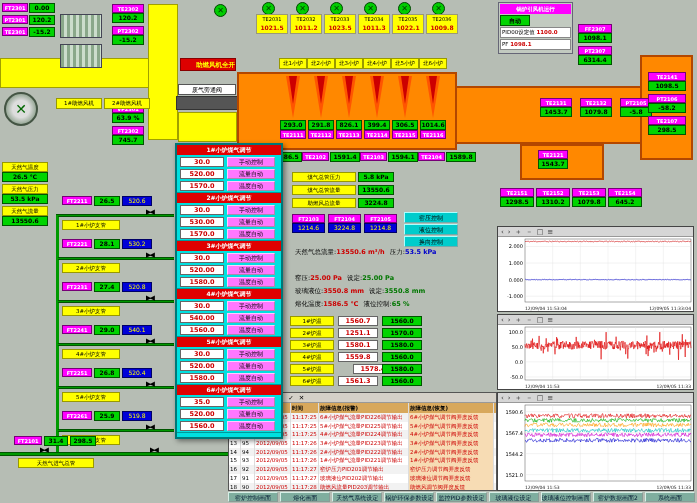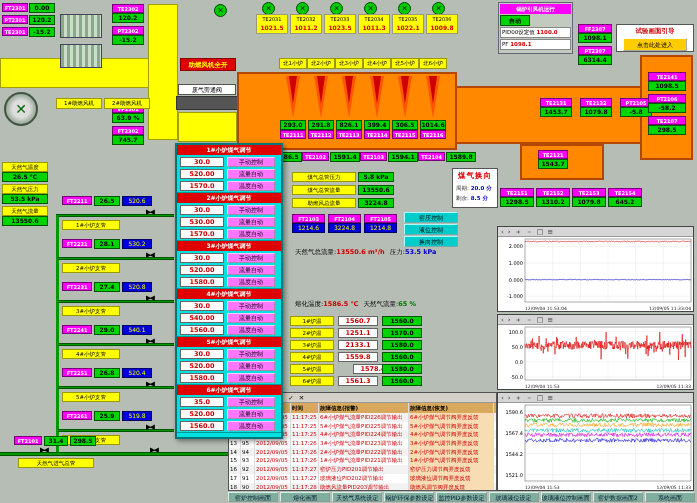--- a/index.html
+++ b/index.html
@@ -10,21 +10,21 @@
 .vg{background:#00d400;color:#000;border:1px solid #005500;font-size:6px;line-height:8px;text-align:center;font-weight:bold}
 .vy{background:#ffff00;color:#000;border:1px solid #999900;font-size:5.5px;line-height:8px;text-align:center}
 .vb{background:#0000d8;color:#ffff00;border:1px solid #000066;font-size:6px;line-height:8px;text-align:center}
 .vw{background:#fff;color:#cc0000;border:1px solid #666;font-size:6.5px;line-height:9px;text-align:center;font-weight:bold}
 .duct{background:#ffff00;border:1px solid #a0a000}
 .dark{background:#555;border:1px solid #333}
 .furn{background:#ff8800;border:2px solid #b34700}
 .motor{background:repeating-linear-gradient(90deg,#8aa88a,#8aa88a 3px,#cdc 3px,#cdc 6px);border:1px solid #445}
 #blower{border-radius:50%;background:radial-gradient(circle,#ddd 40%,#9a9 70%);border:2px solid #454;color:#060;font-size:14px;line-height:30px;text-align:center}
 .fan{width:13px;height:13px;border-radius:50%;background:#00cc00;border:1px solid #004400;color:#004400;font-size:8px;line-height:12px;text-align:center;font-weight:bold}
-.banner{background:#dd0000;color:#ffff00;font-size:6.5px;font-weight:bold;line-height:12px;text-align:center;border:1px solid #880000}
+.banner{background:#dd0000;color:#ffff00;font-size:6.5px;font-weight:bold;line-height:12px;text-align:right;border:1px solid #880000}
 .white{background:#fff;border:1px solid #555;color:#000;font-size:6px;line-height:9px;text-align:center}
 .flame{width:0;height:0;border-left:7px solid transparent;border-right:7px solid transparent;border-top:42px solid #ff5500;overflow:visible}
 .flame i{position:absolute;left:-4px;top:-42px;border-left:4px solid transparent;border-right:4px solid transparent;border-top:28px solid #cc0000;width:0;height:0}
 .pipe{background:#009900;border-top:1px solid #005500;border-bottom:1px solid #005500}
 .valve{color:#000;font-size:7px;letter-spacing:-2px;line-height:8px;background:none}
 #datetime{background:#000;color:#fff;font-family:"DejaVu Sans Mono",monospace;font-size:8.5px;font-weight:bold;line-height:14px;text-align:center;border:1px solid #444}
 #boiler{background:#c2cac0;border:1px solid #667}
 #boiler>div{margin:1px}
 .bp-title{background:#ff00ff;color:#fff;font-size:5.5px;line-height:10px;text-align:center;font-weight:bold}
 .bp-mode{background:#00d400;border:1px solid #005500;width:30px;font-size:6px;line-height:9px;text-align:center;font-weight:bold;cursor:pointer}
@@ -88,32 +88,21 @@
   <div class="abs furn" style="left:640px;top:55px;width:53px;height:105px"></div>
 
 
   <div class="abs" id="boiler" style="left:498px;top:2px;width:75px;height:52px">
     <div class="bp-title">锅炉引风机运行</div>
     <div class="bp-mode">自动</div>
     <div class="bp-line"><span>PID00设定值</span> <span class="red">1100.0</span></div>
     <div class="bp-line"><span>PF</span> <span class="red">1098.1</span></div>
   </div>
 
-  <div class="abs" id="guide" style="left:616px;top:24px;width:78px;height:28px">
-    <div class="g1">试验画面引导</div>
-    <div class="g2">点击此处进入</div>
-  </div>
-
-  <div class="abs" id="pilot" style="left:452px;top:168px;width:46px;height:40px">
-    <div class="p-title">煤气换向</div>
-    <div id="pilot-rows">
-        <div class="p-row"><span>周期:</span><b> 20.0 分</b></div>
-        <div class="p-row"><span>剩余:</span><b> 8.5 分</b></div>
-      </div>
-  </div>
+
 
   <div class="abs" id="popup" style="left:175px;top:143px;width:108px;height:296px">
       <div class="sec">
         <div class="sec-title">1#小炉煤气调节</div>
         <div class="sec-body">
           <div class="sec-col">
             <div class="vw">30.0</div>
             <div class="vw">520.00</div>
             <div class="vw">1570.0</div>
           </div>
@@ -480,29 +469,31 @@
     <div class="abs tag" style="left: 292px; top: 214px; width: 33px; height: 9px;">FT2103</div>
     <div class="abs vb" style="left: 292px; top: 223px; width: 33px; height: 10px;">1214.6</div>
     <div class="abs tag" style="left: 328px; top: 214px; width: 33px; height: 9px;">FT2104</div>
     <div class="abs vb" style="left: 328px; top: 223px; width: 33px; height: 10px;">3224.8</div>
     <div class="abs tag" style="left: 364px; top: 214px; width: 33px; height: 9px;">FT2105</div>
     <div class="abs vb" style="left: 364px; top: 223px; width: 33px; height: 10px;">1214.8</div>
     <div class="abs mbtn" style="left: 404px; top: 212px; width: 54px; height: 11px;">窑压控制</div>
     <div class="abs mbtn" style="left: 404px; top: 224px; width: 54px; height: 11px;">液位控制</div>
     <div class="abs mbtn" style="left: 404px; top: 236px; width: 54px; height: 11px;">换向控制</div>
     <div class="abs info-row" style="left: 290px; top: 246px; width: 206px; height: 12px;"><span class="k">天然气总流量:</span><span class="red">13550.6 m³/h</span><span class="k">压力:</span><span class="blue">53.5 kPa</span></div>
-    <div class="abs info-row" style="left: 290px; top: 298px; width: 206px; height: 12px;"><span class="k">熔化温度:</span><span class="red">1586.5 ℃</span><span class="k">天然气流量:</span><span class="green">65 %</span></div>
+    <div class="abs info-row" style="left: 290px; top: 272px; width: 206px; height: 12px;"><span class="k">窑压:</span><span class="red">25.00 Pa</span><span class="k">设定:</span><span class="green">25.00 Pa</span></div>
+    <div class="abs info-row" style="left: 290px; top: 285px; width: 206px; height: 12px;"><span class="k">玻璃液位:</span><span class="red">3550.8 mm</span><span class="k">设定:</span><span class="green">3550.8 mm</span></div>
+    <div class="abs info-row" style="left: 290px; top: 298px; width: 206px; height: 12px;"><span class="k">熔化温度:</span><span class="red">1586.5 ℃</span><span class="k">液位控制:</span><span class="green">65 %</span></div>
     <div class="abs vy" style="left: 290px; top: 316px; width: 44px; height: 10px;">1#炉温</div>
     <div class="abs vw" style="left: 338px; top: 316px; width: 40px; height: 10px;">1560.7</div>
     <div class="abs vg" style="left: 382px; top: 316px; width: 40px; height: 10px;">1560.0</div>
     <div class="abs vy" style="left: 290px; top: 328px; width: 44px; height: 10px;">2#炉温</div>
     <div class="abs vw" style="left: 338px; top: 328px; width: 40px; height: 10px;">1251.1</div>
     <div class="abs vg" style="left: 382px; top: 328px; width: 40px; height: 10px;">1570.0</div>
     <div class="abs vy" style="left: 290px; top: 340px; width: 44px; height: 10px;">3#炉温</div>
-    <div class="abs vw" style="left: 338px; top: 340px; width: 40px; height: 10px;">2133.1</div>
+    <div class="abs vw" style="left: 338px; top: 340px; width: 40px; height: 10px;">1580.1</div>
     <div class="abs vg" style="left: 382px; top: 340px; width: 40px; height: 10px;">1580.0</div>
     <div class="abs vy" style="left: 290px; top: 352px; width: 44px; height: 10px;">4#炉温</div>
     <div class="abs vw" style="left: 338px; top: 352px; width: 40px; height: 10px;">1559.8</div>
     <div class="abs vg" style="left: 382px; top: 352px; width: 40px; height: 10px;">1560.0</div>
     <div class="abs vy" style="left: 290px; top: 364px; width: 44px; height: 10px;">5#炉温</div>
     <div class="abs vw" style="left: 353px; top: 364px; width: 40px; height: 10px;">1578.4</div>
     <div class="abs vg" style="left: 382px; top: 364px; width: 40px; height: 10px;">1580.0</div>
     <div class="abs vy" style="left: 290px; top: 376px; width: 44px; height: 10px;">6#炉温</div>
     <div class="abs vw" style="left: 338px; top: 376px; width: 40px; height: 10px;">1561.3</div>
     <div class="abs vg" style="left: 382px; top: 376px; width: 40px; height: 10px;">1560.0</div>

